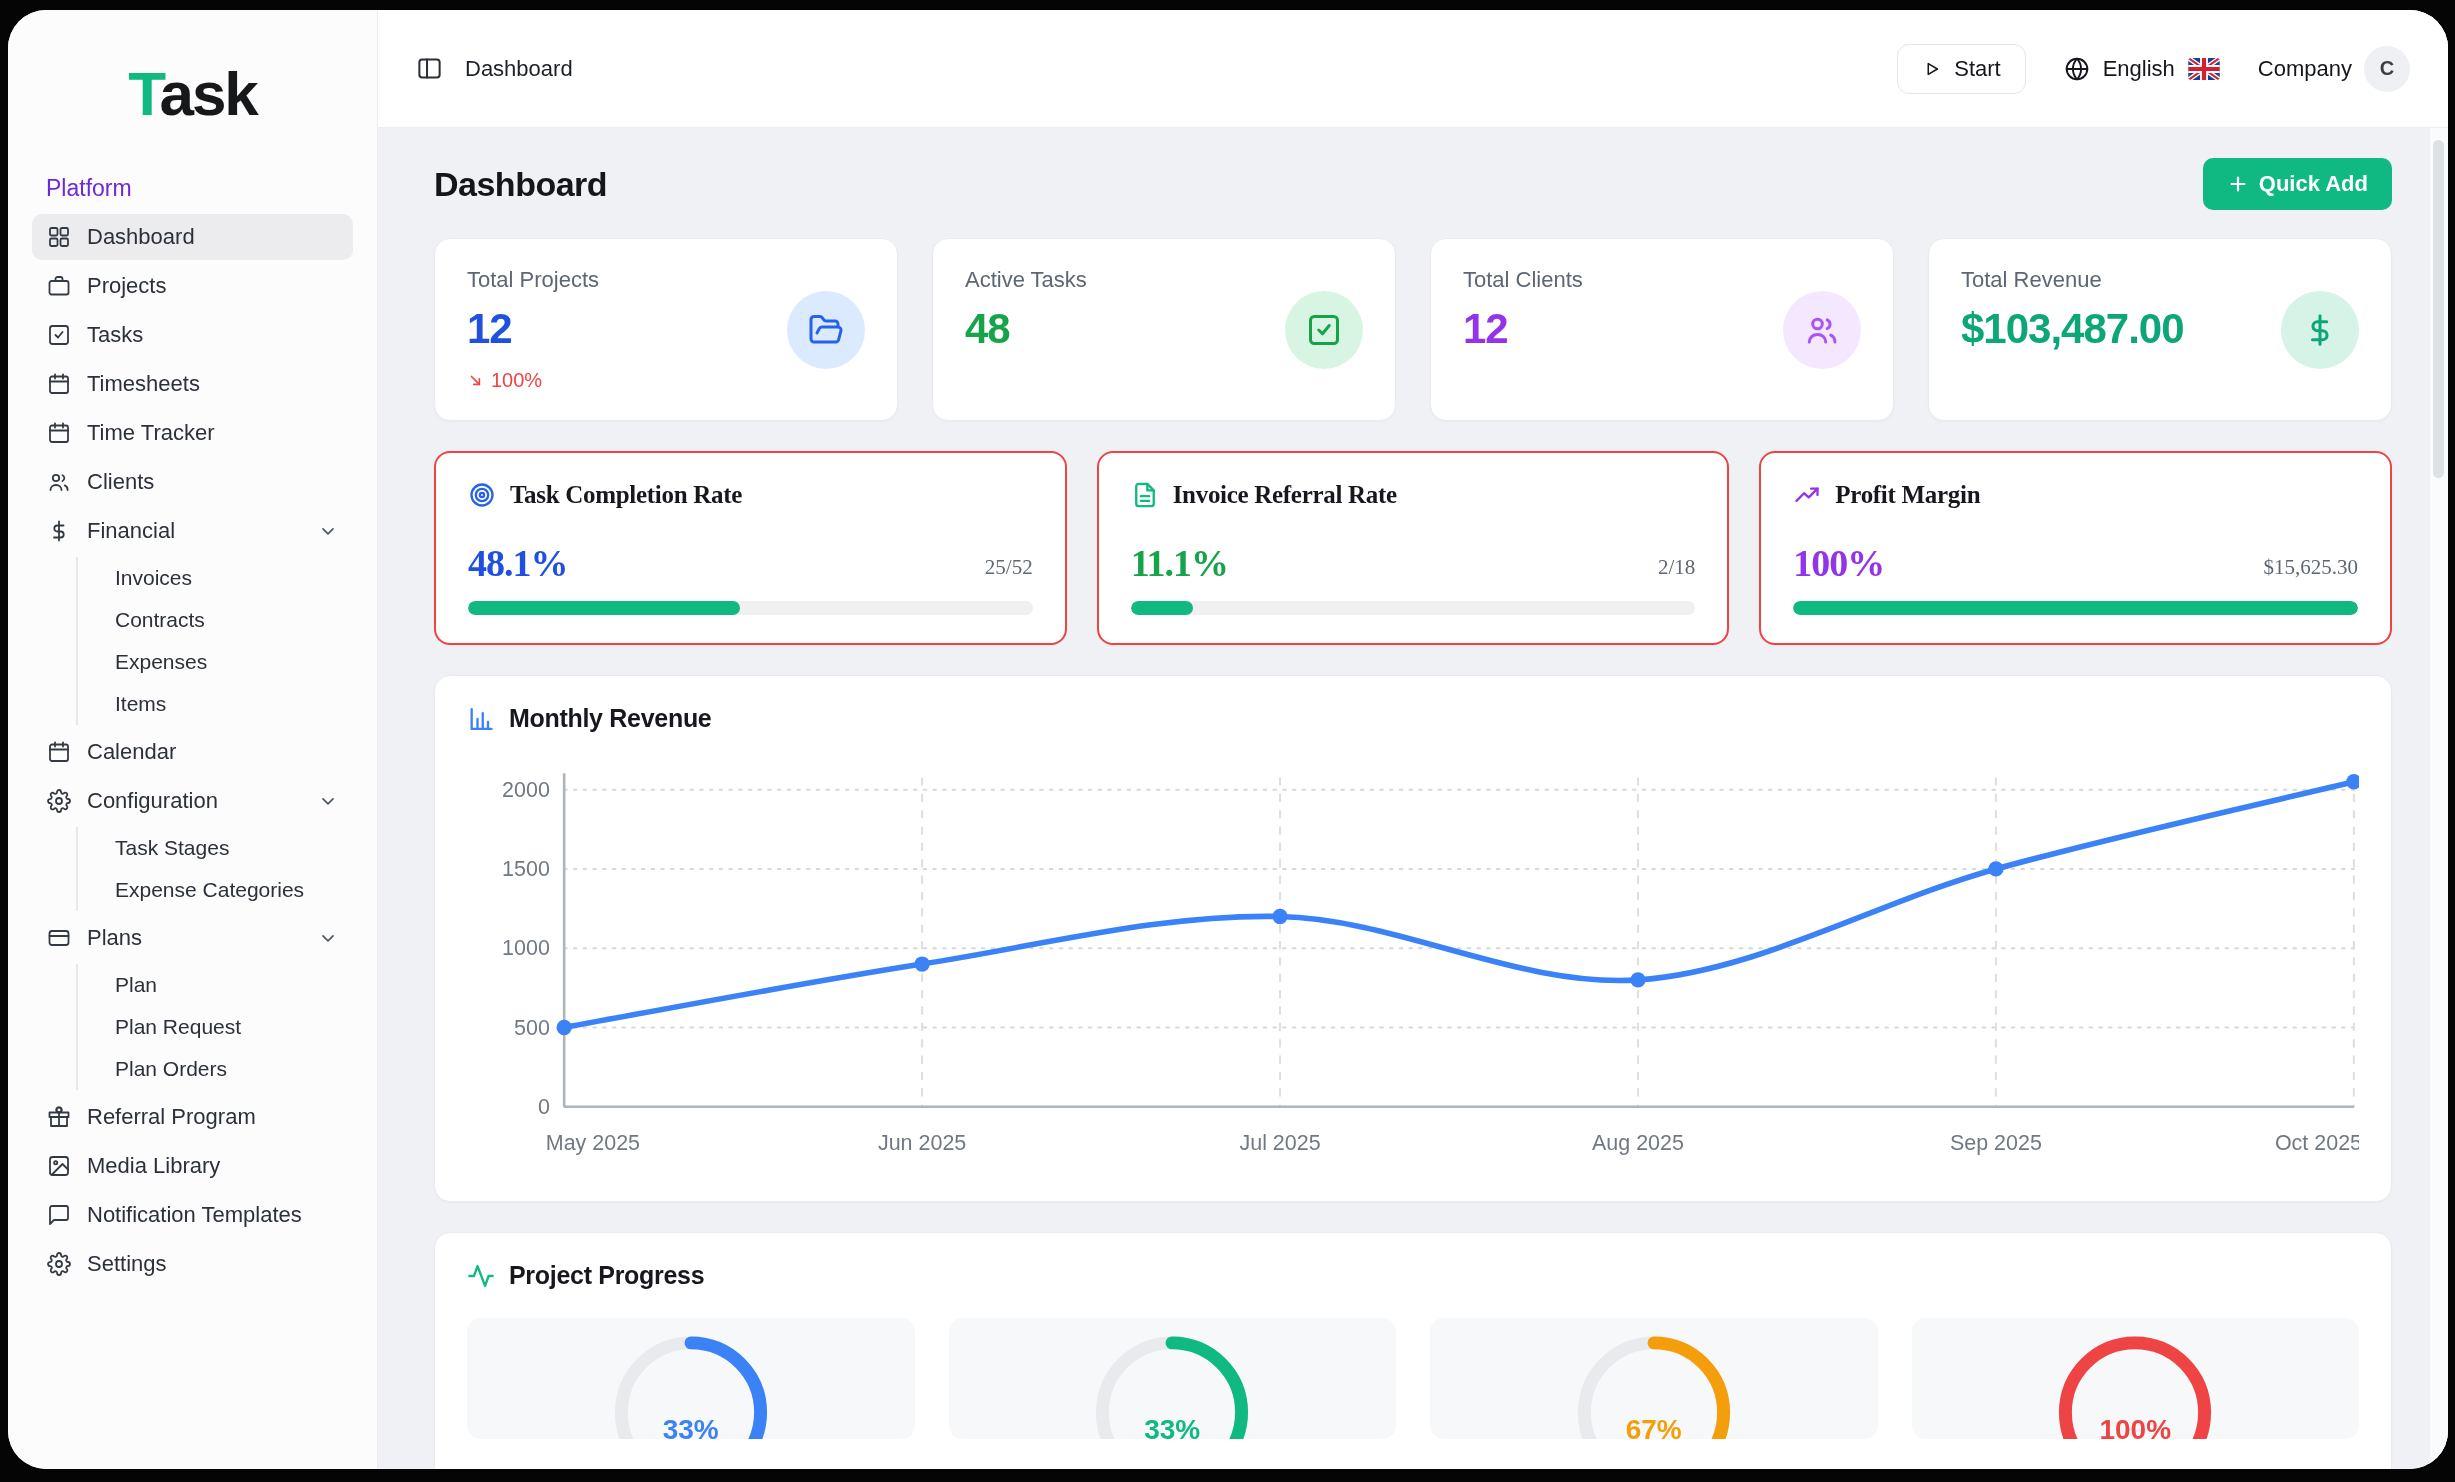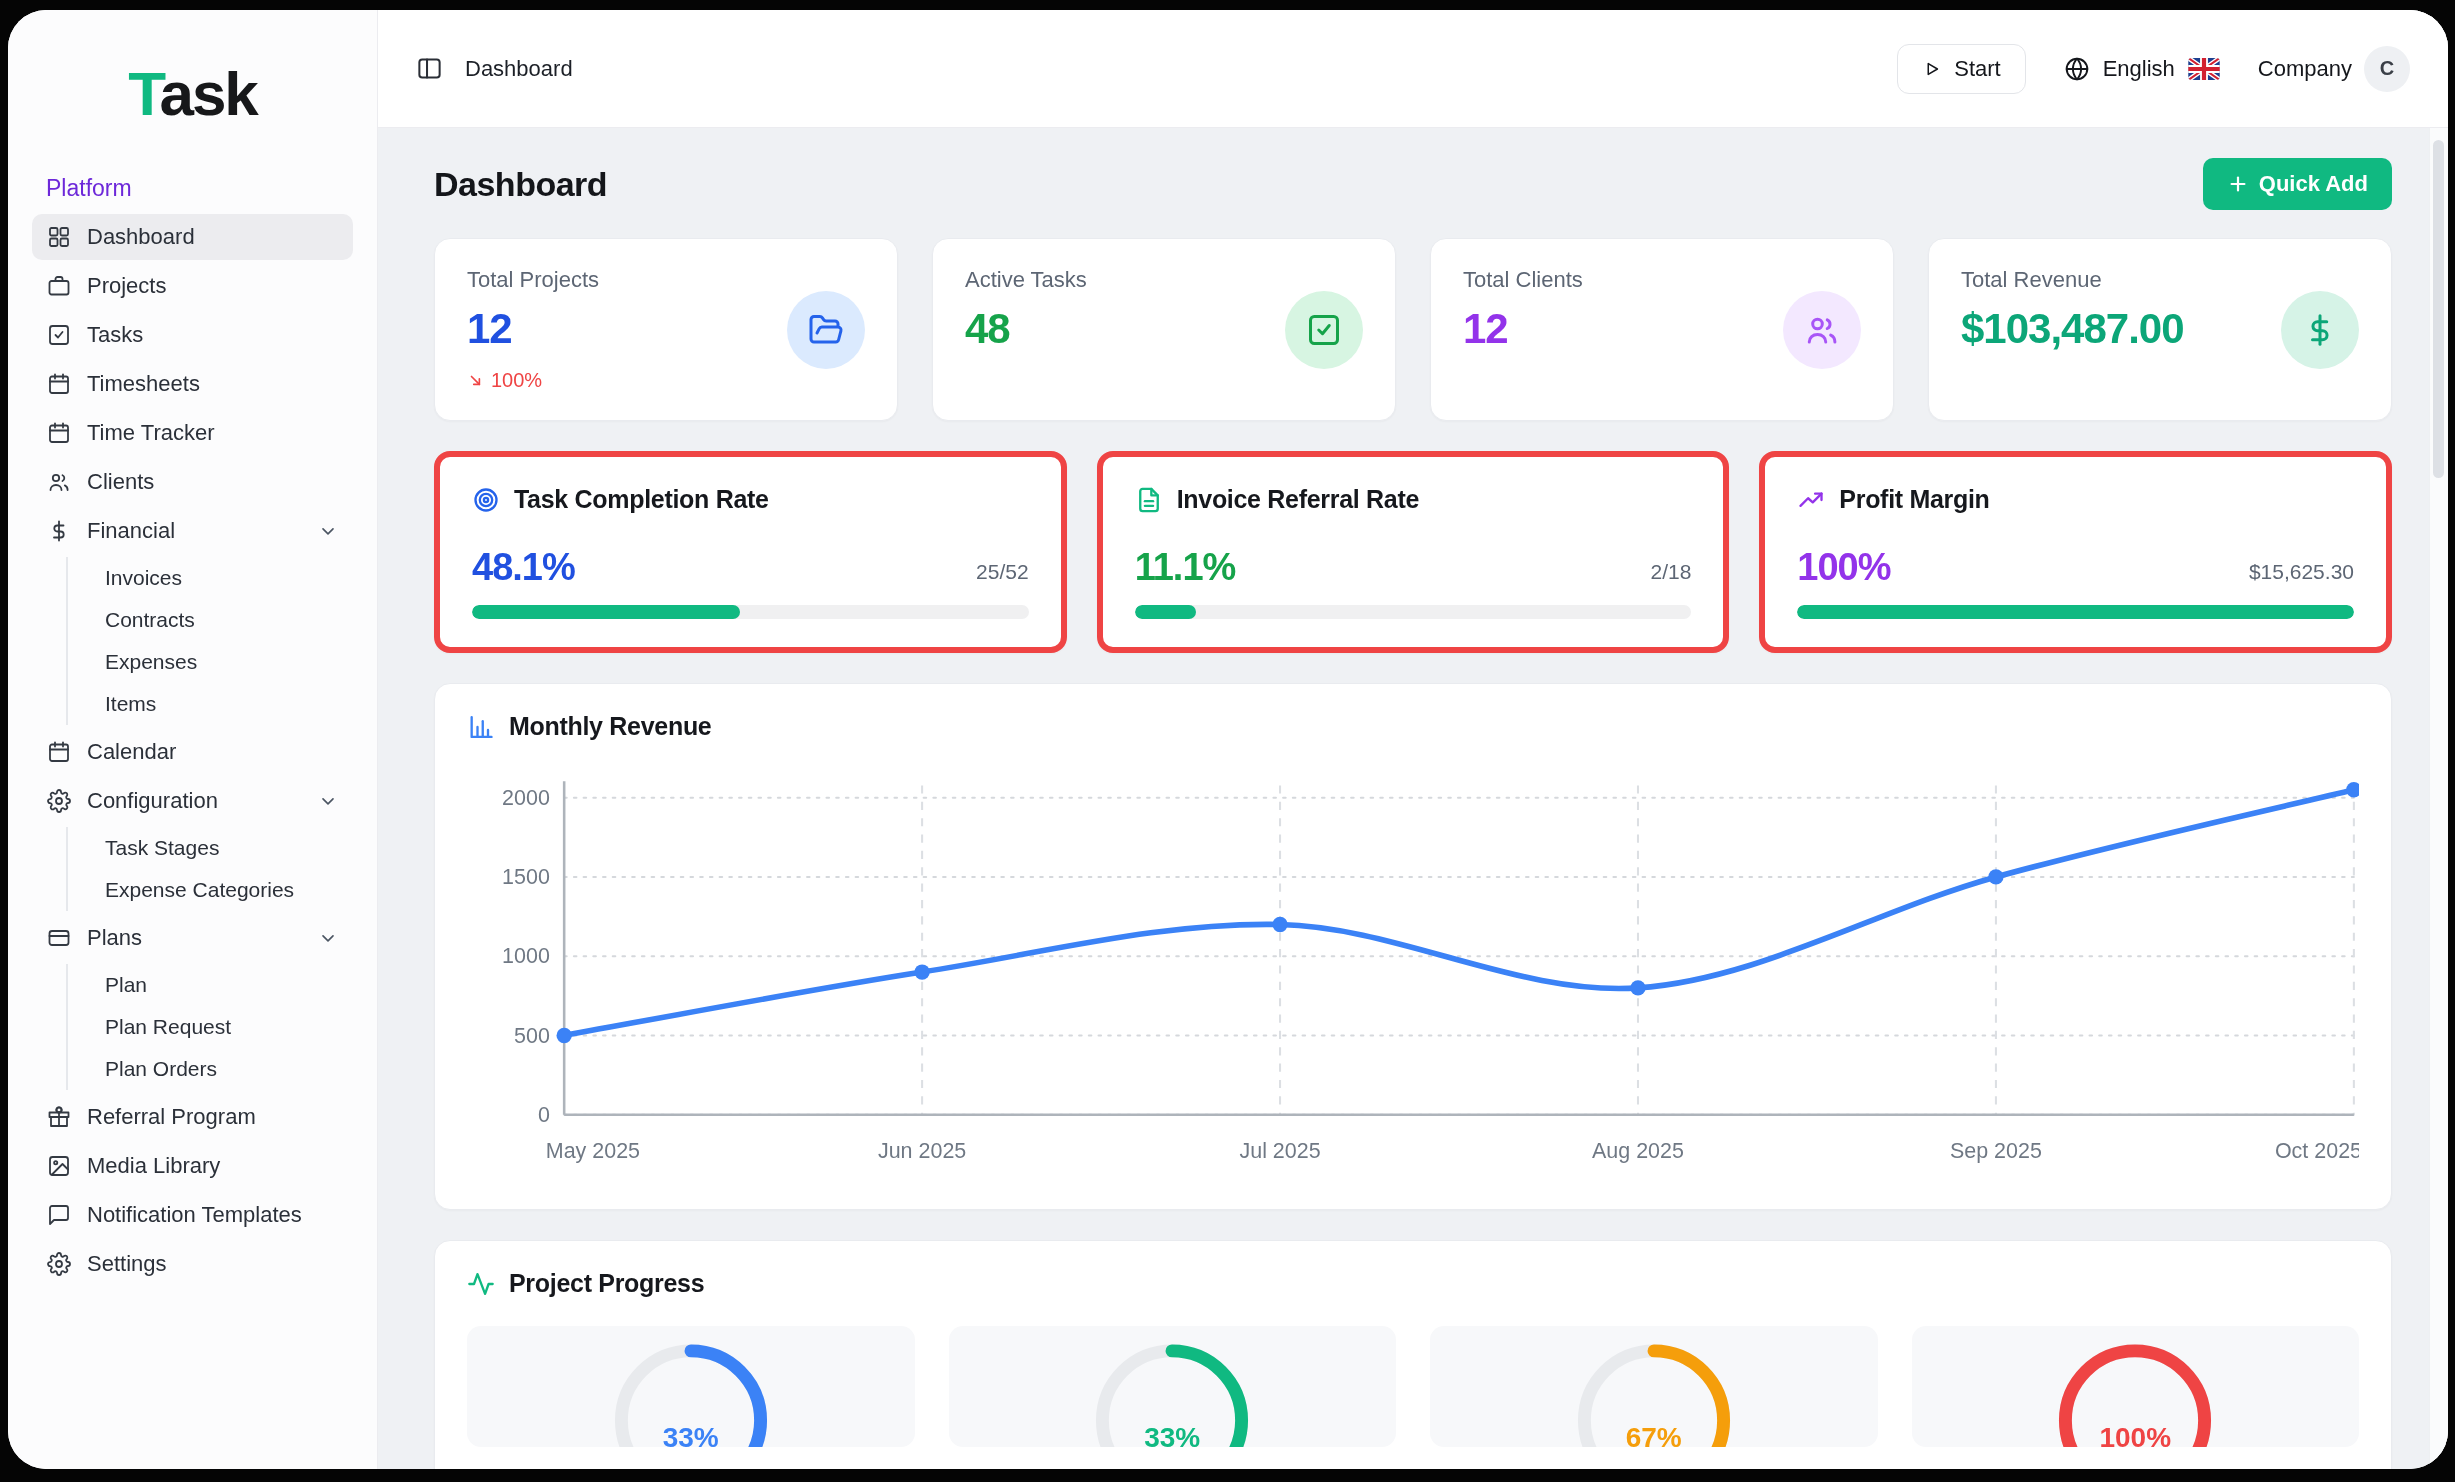--- a/index.html
+++ b/index.html
@@ -7,21 +7,21 @@
   .window{position:absolute;left:8px;right:8px;top:10px;bottom:14px;background:#fff;border-radius:38px;overflow:hidden;display:flex;}
   
   .sidebar{width:370px;min-width:370px;background:#fcfcfd;border-right:1px solid #ececf0;padding:28px 24px 0;box-sizing:border-box;overflow:hidden;}
   .logo{font-size:62px;font-weight:700;letter-spacing:-2px;color:#17181a;text-align:center;margin-top:20px;}
   .logo .accent{color:#10b981;}
   .platform-label{font-size:23px;color:#6d28d9;font-weight:500;margin:46px 0 12px 14px;}
   .side-item{display:flex;align-items:center;gap:16px;padding:10px 15px;border-radius:10px;font-size:22px;color:#2b3039;margin-bottom:3px;cursor:pointer;}
   .side-item.active{background:#ececef;}
   .side-item .grow{flex:1;}
   .icon{display:inline-flex;align-items:center;justify-content:center;flex:none;}
-  .sub-list{margin:1px 0 4px 34px;border-left:2px solid #e6e8ec;}
+  .sub-list{margin:1px 0 4px 44px;border-left:2px solid #e6e8ec;}
   .sub-item{font-size:21px;color:#2b3039;padding:9px 0 9px 37px;cursor:pointer;}
   
   .main{flex:1;display:flex;flex-direction:column;background:#eff1f4;position:relative;min-width:0;}
   .topbar{height:117px;min-height:117px;background:#fff;border-bottom:1px solid #ececf0;display:flex;align-items:center;justify-content:space-between;padding:0 38px;}
   .tb-left{display:flex;align-items:center;gap:22px;}
   .breadcrumb{font-size:22px;color:#1c2027;}
   .tb-right{display:flex;align-items:center;gap:38px;}
   .start-btn{display:flex;align-items:center;gap:12px;border:1.5px solid #e3e5e9;border-radius:12px;padding:11px 24px;font-size:22px;color:#15171c;background:#fff;font-family:inherit;cursor:pointer;}
   .lang{display:flex;align-items:center;gap:13px;font-size:22px;color:#15171c;cursor:pointer;}
   .flag{width:32px;height:22px;border-radius:4px;overflow:hidden;display:inline-flex;}
@@ -33,21 +33,21 @@
   .quick-add{display:flex;align-items:center;gap:10px;background:#10b981;color:#fff;font-size:22px;font-weight:600;border:none;border-radius:10px;padding:13px 24px;font-family:inherit;cursor:pointer;}
   
   .stats-grid{display:grid;grid-template-columns:repeat(4,1fr);gap:34px;margin-top:28px;}
   .stat-card{background:#fff;border:1px solid #e9ebef;border-radius:16px;padding:28px 32px;display:flex;justify-content:space-between;min-height:167px;box-sizing:border-box;box-shadow:0 1px 2px rgba(20,25,40,.03);}
   .stat-label{font-size:22px;color:#5d6674;}
   .stat-value{font-size:42px;font-weight:800;margin-top:12px;letter-spacing:-1px;}
   .stat-trend{display:flex;align-items:center;gap:6px;font-size:20px;margin-top:16px;font-weight:500;}
   .stat-icon{width:78px;height:78px;border-radius:50%;align-self:center;display:flex;align-items:center;justify-content:center;flex:none;}
   
   .rates-grid{display:grid;grid-template-columns:repeat(3,1fr);gap:30px;margin-top:30px;}
-  .rate-card{background:#fff;border:6px solid #ef4444;border-radius:16px;padding:28px 32px;box-shadow:0 1px 2px rgba(20,25,40,.03);}
+  .rate-card{background:#fff;border:2px solid #ef4444;border-radius:16px;padding:28px 32px;box-shadow:0 1px 2px rgba(20,25,40,.03);font-family:Liberation Serif, serif;}
   .card-head{display:flex;align-items:center;gap:14px;font-size:25px;font-weight:700;color:#16181d;letter-spacing:-0.3px;}
   .rate-values{display:flex;justify-content:space-between;align-items:flex-end;margin-top:32px;}
   .rate-pct{font-size:38px;font-weight:800;letter-spacing:-1px;}
   .rate-right{font-size:21px;color:#5d6674;margin-bottom:5px;}
   .rate-track{height:14px;border-radius:8px;background:#f0f0f1;margin-top:16px;overflow:hidden;}
   .rate-fill{height:100%;border-radius:8px;}
   
   .panel-card{background:#fff;border:1px solid #e9ebef;border-radius:16px;padding:28px 32px;margin-top:30px;box-shadow:0 1px 2px rgba(20,25,40,.03);}
   .chart-wrap{margin-top:26px;}
   .chart-wrap svg{display:block;width:100%;height:auto;}

